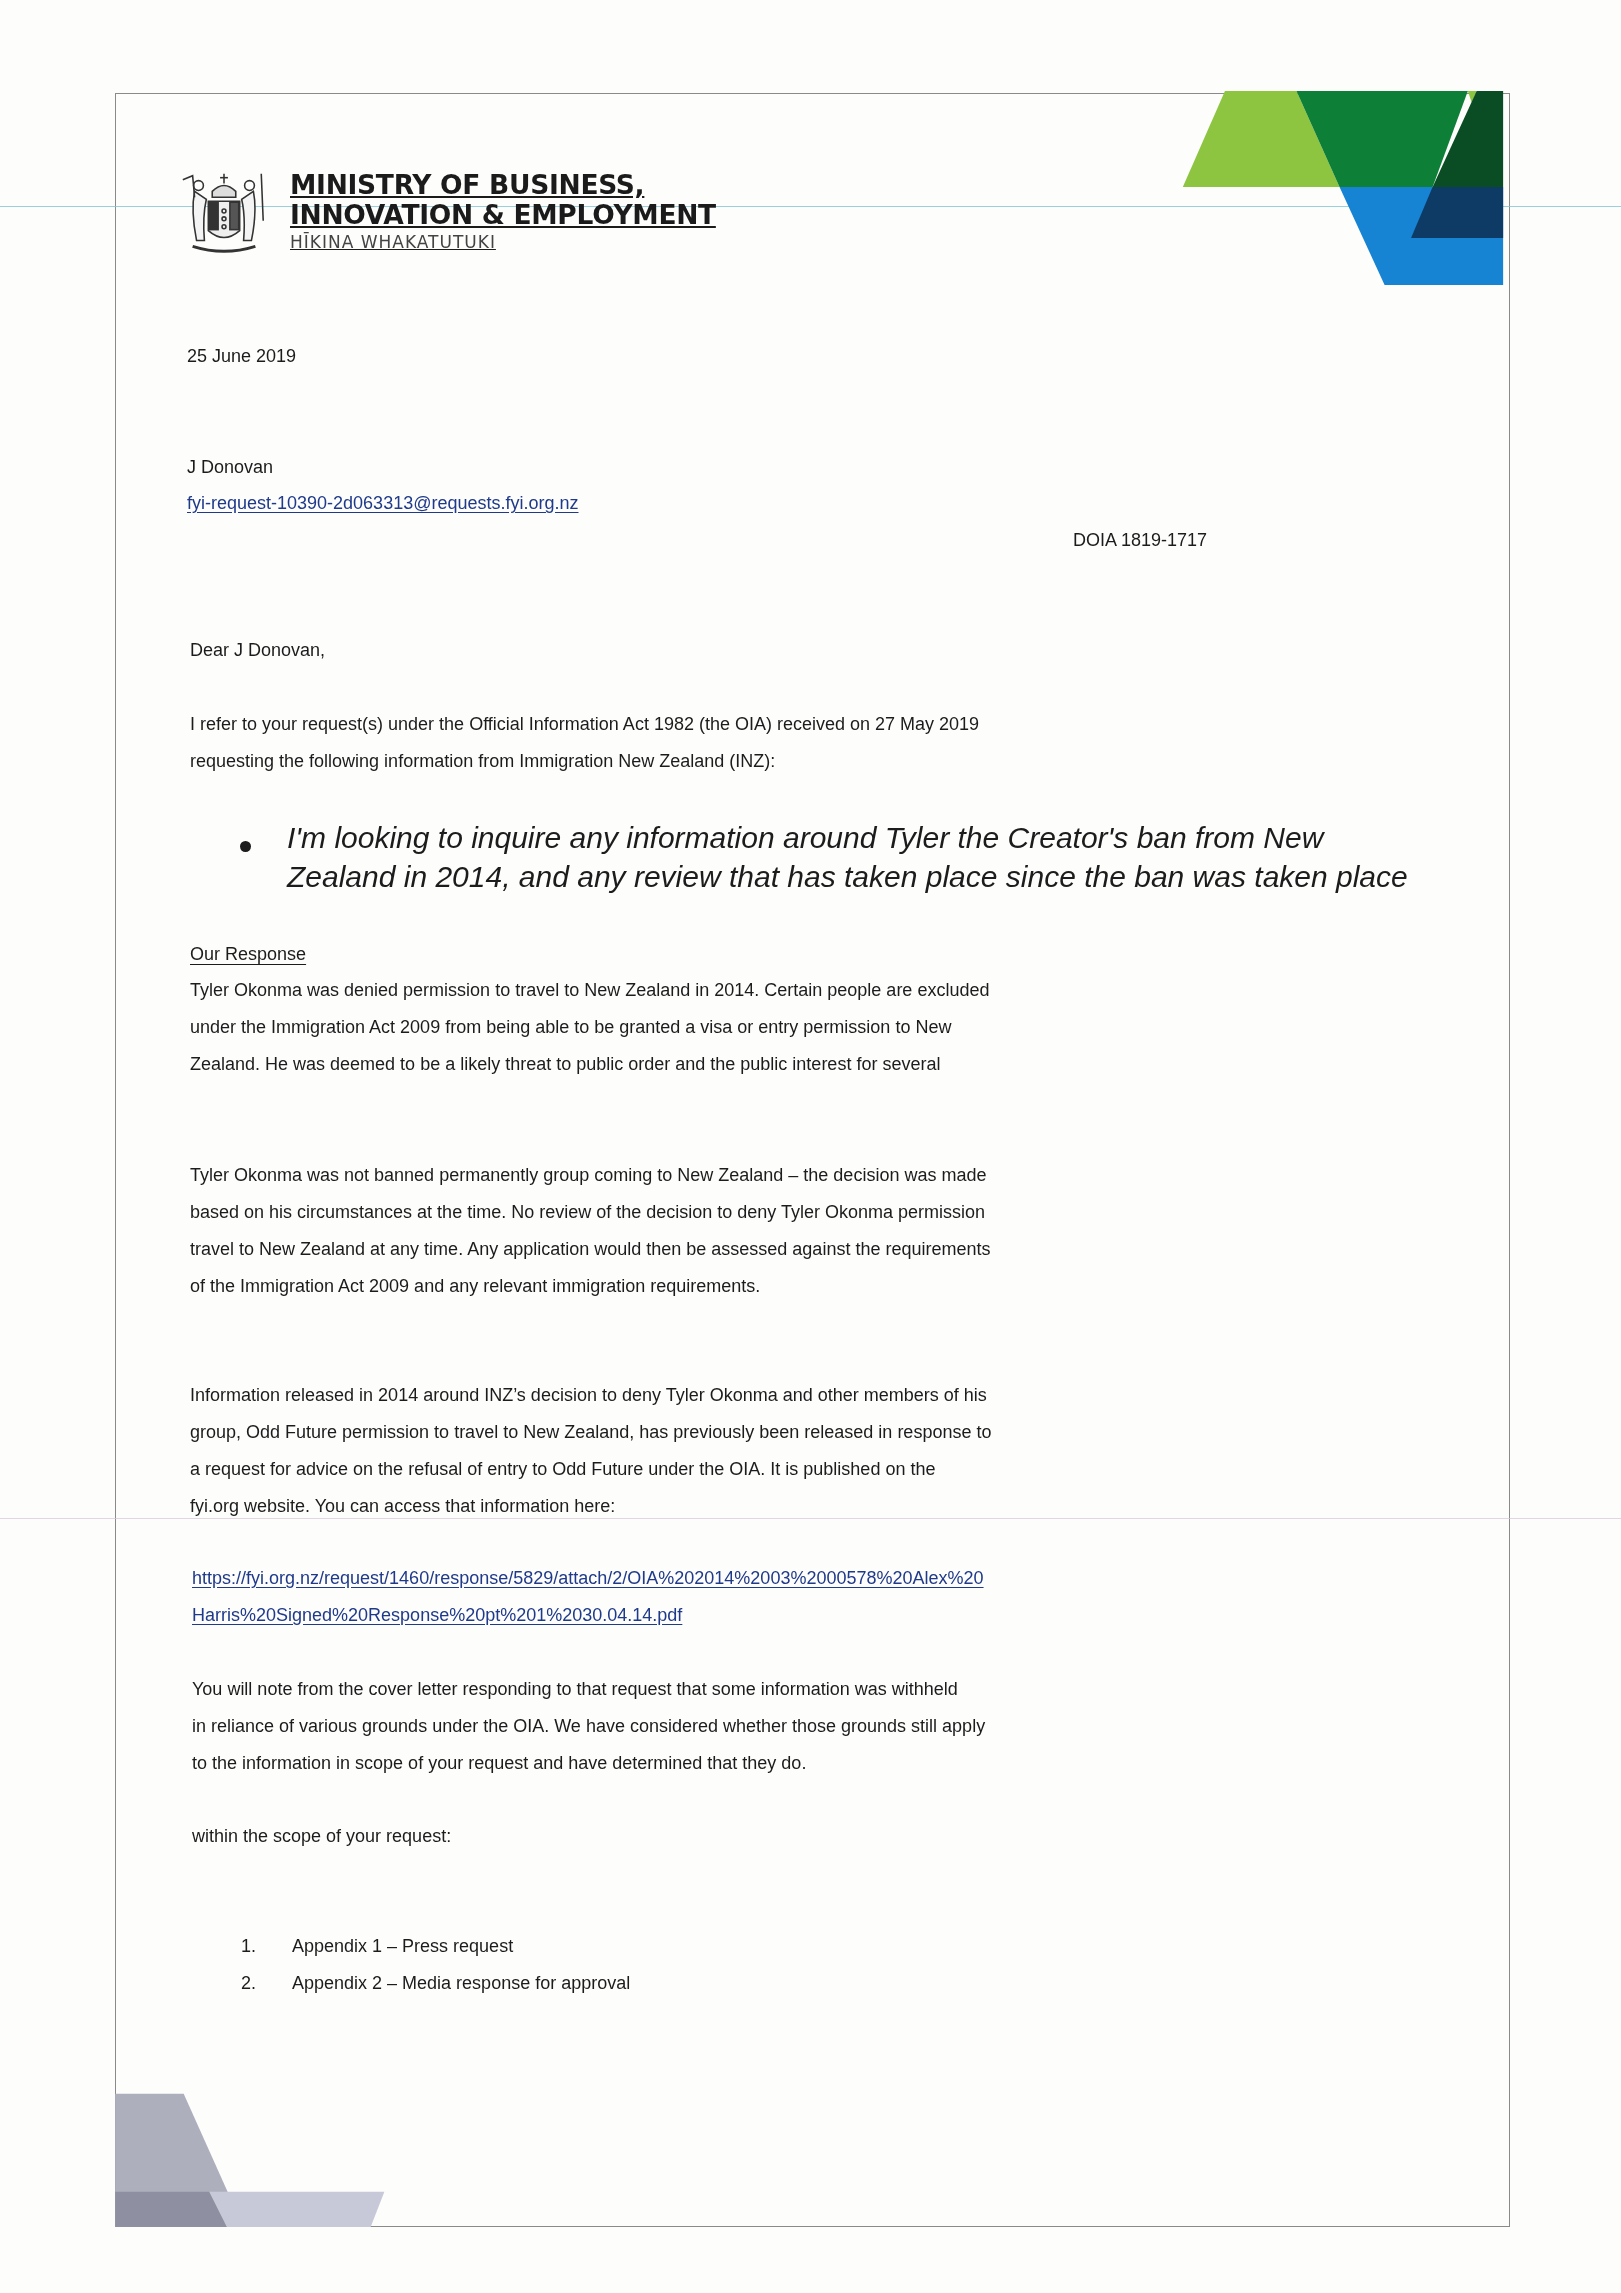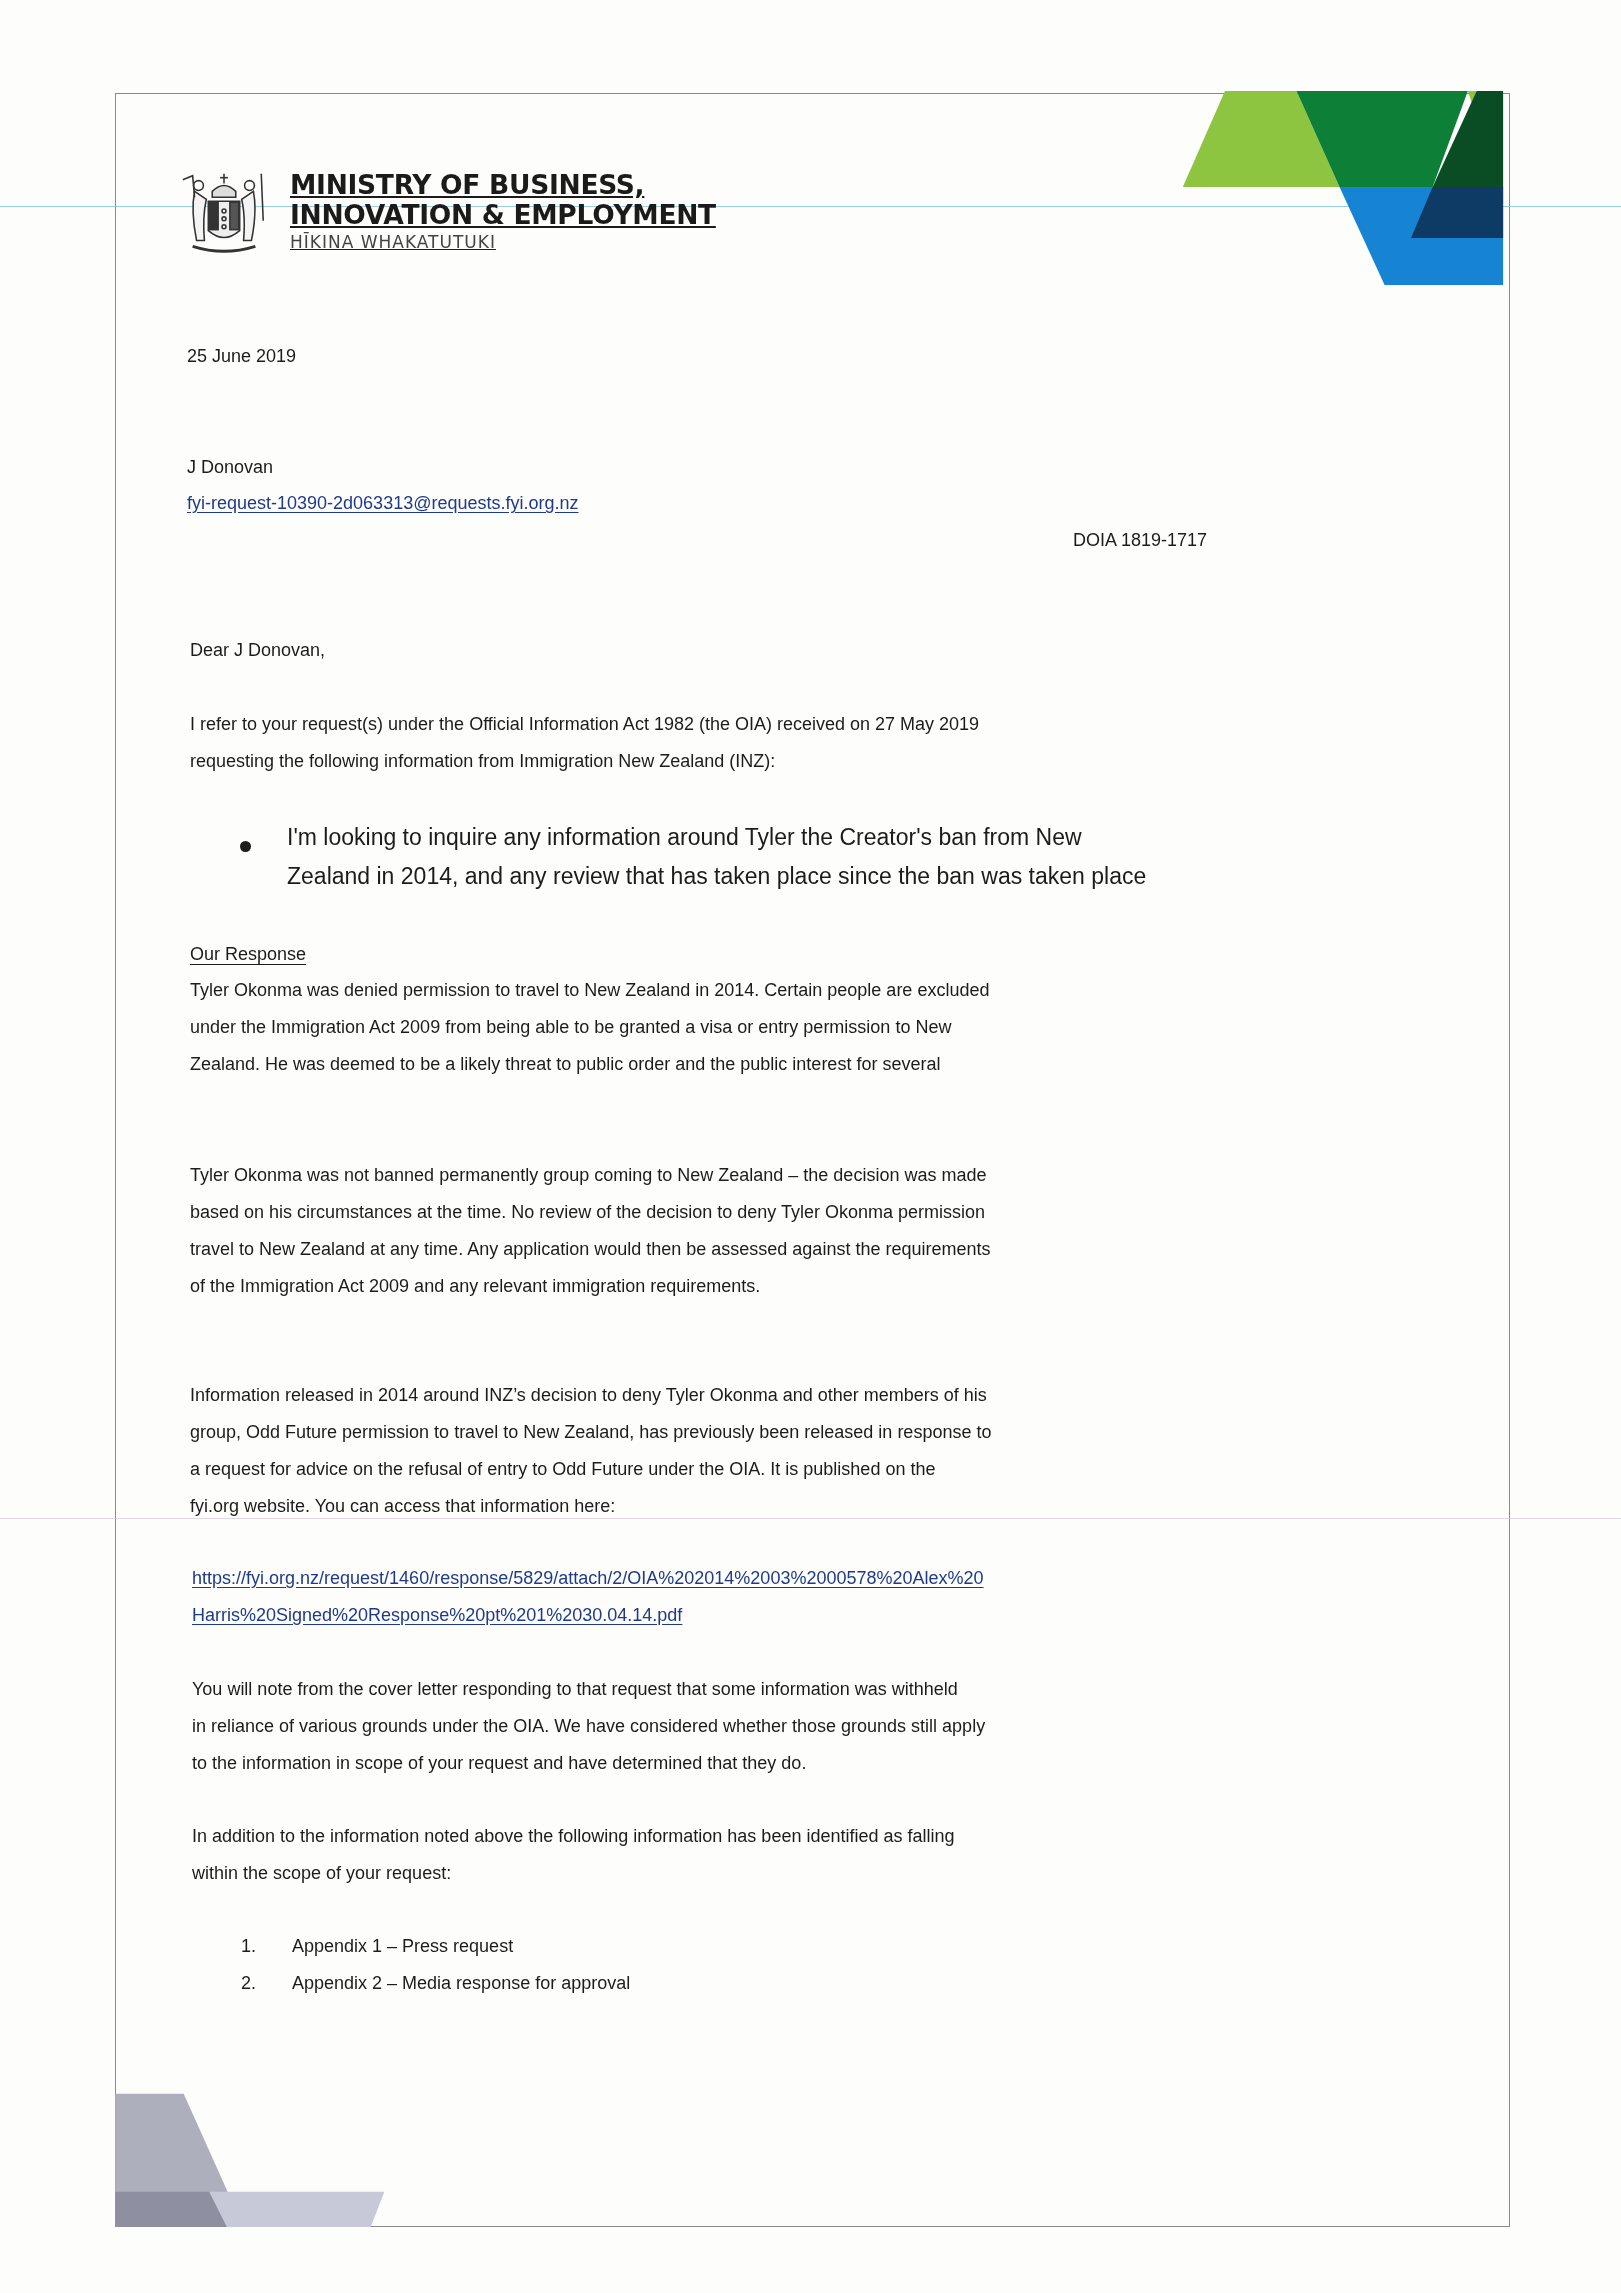--- a/index.html
+++ b/index.html
@@ -28,21 +28,21 @@
   }
   .ministry .maori {
     font-weight: normal; font-size: 17px; line-height: 25.5px; color: #444; letter-spacing: 1px;
   }
   .txt {
     position: absolute; font-size: 18px; line-height: 37px; color: #1c1c1c;
     white-space: nowrap;
   }
   .link { color: #1f3a8a; text-decoration: underline; text-underline-offset: 2.9px; }
   .u { text-decoration: underline; text-underline-offset: 3.9px; }
-  .quote { font-size: 23px; line-height: 39px; }
+  .quote { font-style: italic; font-size: 30px; line-height: 39px; }
   .bullet {
     position: absolute; left: 240px; top: 841px; width: 10.8px; height: 10.8px;
     border-radius: 50%; background: #1c1c1c;
   }
   .line { display: block; }
 </style>
 </head>
 <body>
 
 <div class="frame"></div>
@@ -130,21 +130,20 @@
   <span class="line">Harris%20Signed%20Response%20pt%201%2030.04.14.pdf</span>
 </div>
 
 <div class="txt" style="left:192px;top:1671px">
   <span class="line">You will note from the cover letter responding to that request that some information was withheld</span>
   <span class="line">in reliance of various grounds under the OIA. We have considered whether those grounds still apply</span>
   <span class="line">to the information in scope of your request and have determined that they do.</span>
 </div>
 
 <div class="txt" style="left:192px;top:1818px">
-  <span class="line">In addition to the information noted above the following information has been identified as falling</span>
   <span class="line">within the scope of your request:</span>
 </div>
 
 <div class="txt" style="left:241px;top:1928px">
   <div>
     <span style="display:inline-block;width:51px">1.</span><span>Appendix 1 – Press request</span>
   </div>
   <div>
     <span style="display:inline-block;width:51px">2.</span><span>Appendix 2 – Media response for approval</span>
   </div>

